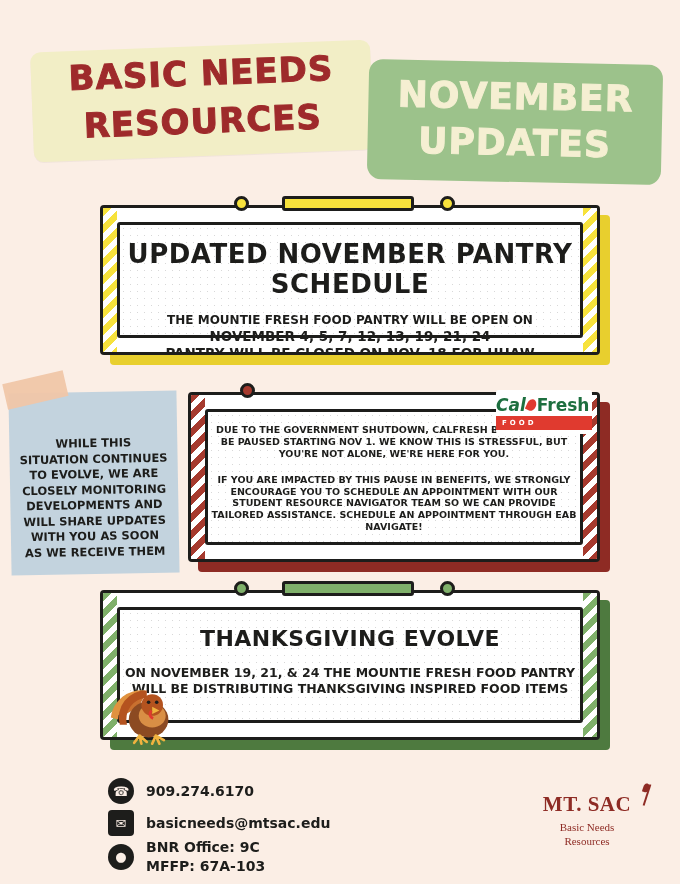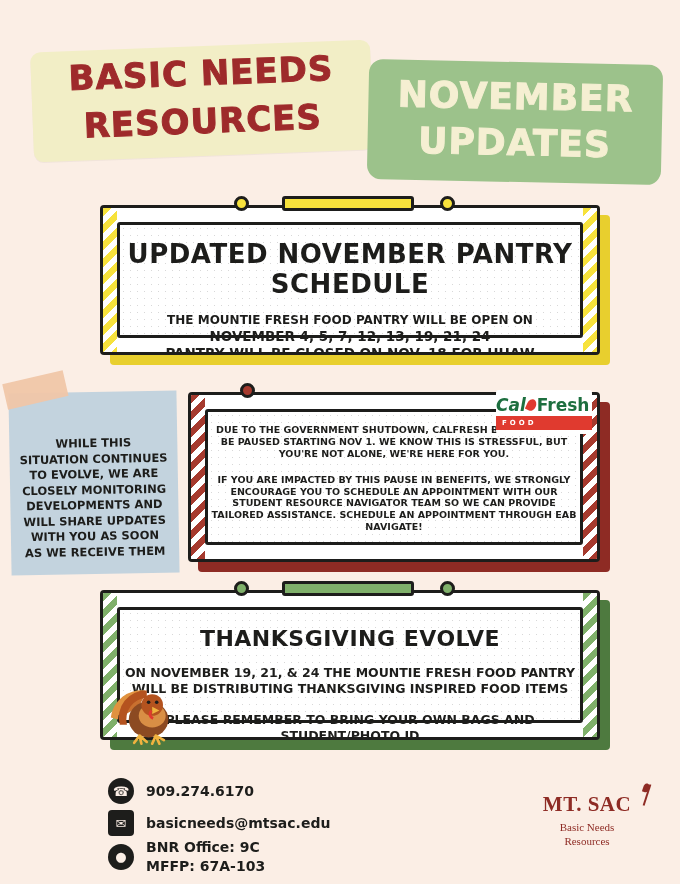--- a/index.html
+++ b/index.html
@@ -278,21 +278,20 @@
 </div>
 
 <div class="card" id="card-thanks">
   <div class="shadowbar"></div>
   <div class="frame">
     <div class="stripes-left"></div>
     <div class="stripes-right"></div>
     <div class="inner">
       <h2>THANKSGIVING EVOLVE</h2>
       <p class="k1">ON NOVEMBER 19, 21, &amp; 24 THE MOUNTIE FRESH FOOD PANTRY WILL BE DISTRIBUTING THANKSGIVING INSPIRED FOOD ITEMS</p>
-      <p class="k2">PLEASE REMEMBER TO BRING YOUR OWN BAGS AND STUDENT/PHOTO ID</p>
     </div>
   </div>
   <div class="tabs">
     <div class="tab-dot" style="left:134px; background:#7fb06a;"></div>
     <div class="tab-bar" style="left:182px; width:132px; background:#7fb06a;"></div>
     <div class="tab-dot" style="left:340px; background:#7fb06a;"></div>
   </div>
 </div>
 
 <svg id="turkey" viewBox="0 0 100 100">

